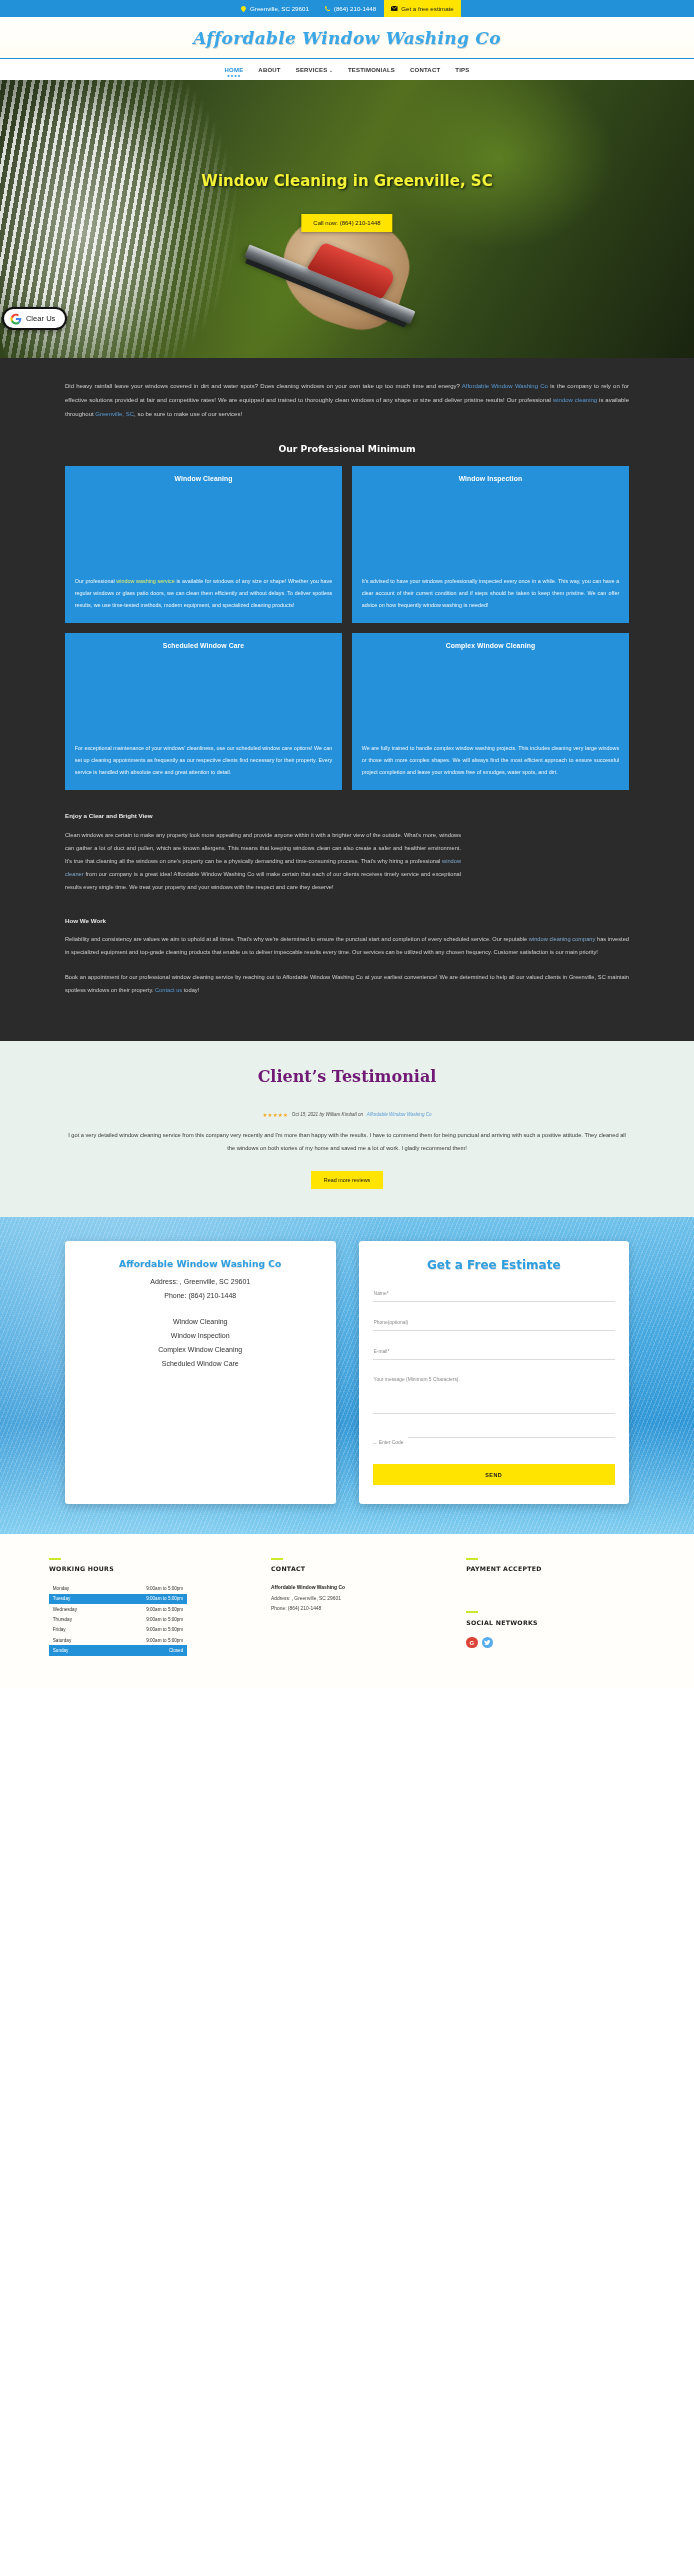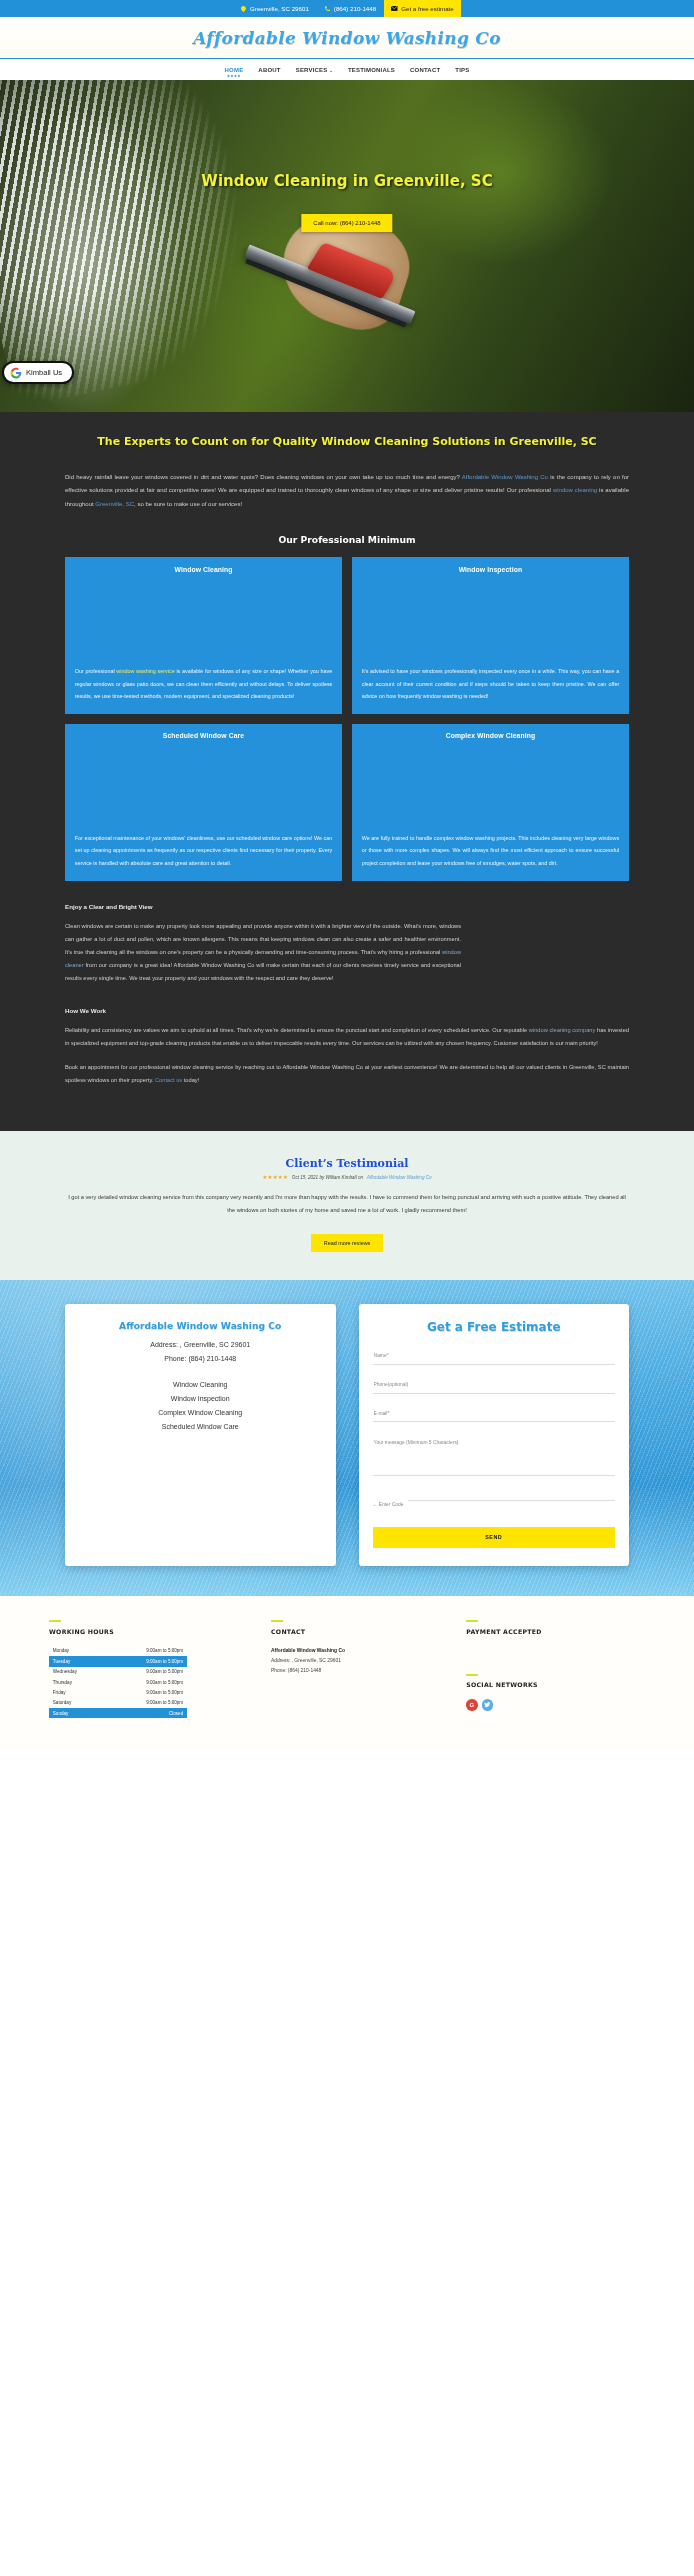--- a/index.html
+++ b/index.html
@@ -53,21 +53,21 @@
   .nav-item { color: #333; text-decoration: none; font-weight: 600; position: relative; cursor: pointer; }
   .nav-item.active { color: #2291d8; }
   .nav-item.active::after {
     content: "★★★★"; position: absolute; left: 50%; transform: translateX(-50%);
     top: 7px; font-size: 3.3px; color: #2291d8; letter-spacing: 0.5px;
   }
   .caret { font-size: 4.3px; margin-left: 1.6px; color: #555; }
 
   
   .hero {
-    position: relative; height: 332px; overflow: hidden;
+    position: relative; height: 278px; overflow: hidden;
     background: #2b3d1c;
     padding-left: 21px;
   }
   .hero-bg {
     position: absolute; inset: 0;
     background:
       radial-gradient(ellipse 141px 217px at 12% 55%, rgba(255,255,255,.55), rgba(255,255,255,0) 70%),
       radial-gradient(ellipse 163px 130px at 72% 28%, rgba(120,160,40,.55), rgba(0,0,0,0) 70%),
       radial-gradient(ellipse 130px 163px at 40% 70%, rgba(90,130,30,.5), rgba(0,0,0,0) 70%),
       linear-gradient(120deg,#1d2a12 0%, #3c5220 28%, #54701f 48%, #32481a 70%, #1a2410 100%);
@@ -168,21 +168,21 @@
 
   .sub { margin-top: 22px; }
   .sub h3 { font-size: 6.2px; color: #e8e8e8; font-weight: 600; margin-bottom: 9.8px; }
   .sub p { font-size: 5.7px; line-height: 2.3; text-align: justify; color: #cfcfcf; margin-bottom: 11px; }
   .narrow { width: 396px; }
 
   
   .testi { background: #e9f1ec; padding: 26px 0 28px; text-align: center; }
   .testi h2 {
     font-family: "DejaVu Serif", serif; font-weight: bold;
-    font-size: 11px; color: #1d4ed8; margin-bottom: 4px;
+    font-size: 16px; color: #701a75; margin-bottom: 26px;
   }
   .testi-meta {
     font-size: 4.6px; color: #4c4c4c; font-style: italic;
     display: flex; align-items: center; justify-content: center; gap: 3.8px; margin-bottom: 11px;
   }
   .stars { color: #f5a623; font-size: 5.4px; letter-spacing: 0.3px; font-style: normal; }
   .testi-body {
     width: 564px; margin: 0 auto 16.3px; font-size: 5.7px;
     line-height: 2.3; color: #3a3a3a; text-align: center;
   }
@@ -326,27 +326,26 @@
   <button class="hero-btn">Call now: (864) 210-1448</button>
   <div class="review-badge">
     <span class="g-logo">
       <svg width="12" height="12" viewBox="0 0 48 48">
         <path fill="#4285F4" d="M45 24c0-1.6-.1-2.7-.4-4H24v7.6h12c-.2 2-1.5 5-4.4 7l6.7 5.2C42.2 36.2 45 30.7 45 24z"></path>
         <path fill="#34A853" d="M24 46c5.9 0 10.9-2 14.5-5.3l-6.9-5.4c-1.9 1.3-4.4 2.2-7.6 2.2-5.8 0-10.7-3.8-12.5-9.1l-7.1 5.5C8.1 41.1 15.4 46 24 46z"></path>
         <path fill="#FBBC05" d="M11.5 28.4c-.5-1.4-.8-2.9-.8-4.4s.3-3 .7-4.4l-7.1-5.5C2.8 17 2 20.4 2 24s.8 7 2.3 9.9z"></path>
         <path fill="#EA4335" d="M24 10.2c3.3 0 5.5 1.4 6.8 2.6l5-4.9C32.8 5 28.9 3 24 3c-8.6 0-15.9 4.9-19.3 12.1l7.1 5.5c1.8-5.3 6.7-10.4 12.2-10.4z"></path>
       </svg>
     </span>
-    <span>Kimball Us</span>
+    <span>Clear Us</span>
   </div>
 </section>
 
 <section class="dark">
   <div class="wrap">
-    <h1>The Experts to Count on for Quality Window Cleaning Solutions in Greenville, SC</h1>
 
     <p class="intro">
       <span>Did heavy rainfall leave your windows covered in dirt and water spots? Does cleaning windows on your own take up too much time and energy? </span><a class="lnk">Affordable Window Washing Co</a><span> is the company to rely on for effective solutions provided at fair and competitive rates! We are equipped and trained to thoroughly clean windows of any shape or size and deliver pristine results! Our professional </span><a class="lnk">window cleaning</a><span> is available throughout </span><a class="lnk">Greenville, SC</a><span>, so be sure to make use of our services!</span>
     </p>
 
     <h2>Our Professional Minimum</h2>
 
     <div class="cards">
       <div class="card">
         <div class="card-title">Window Cleaning</div>

